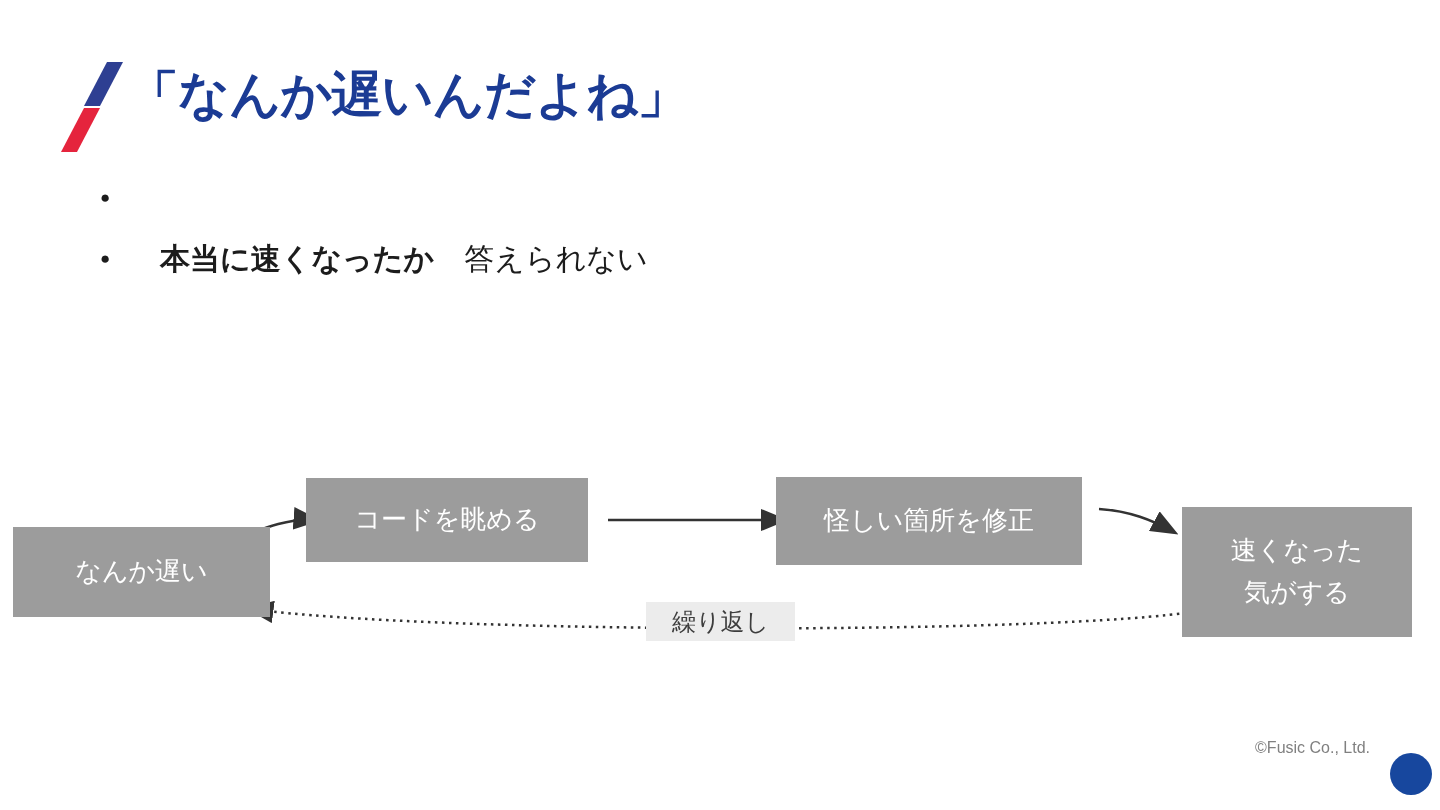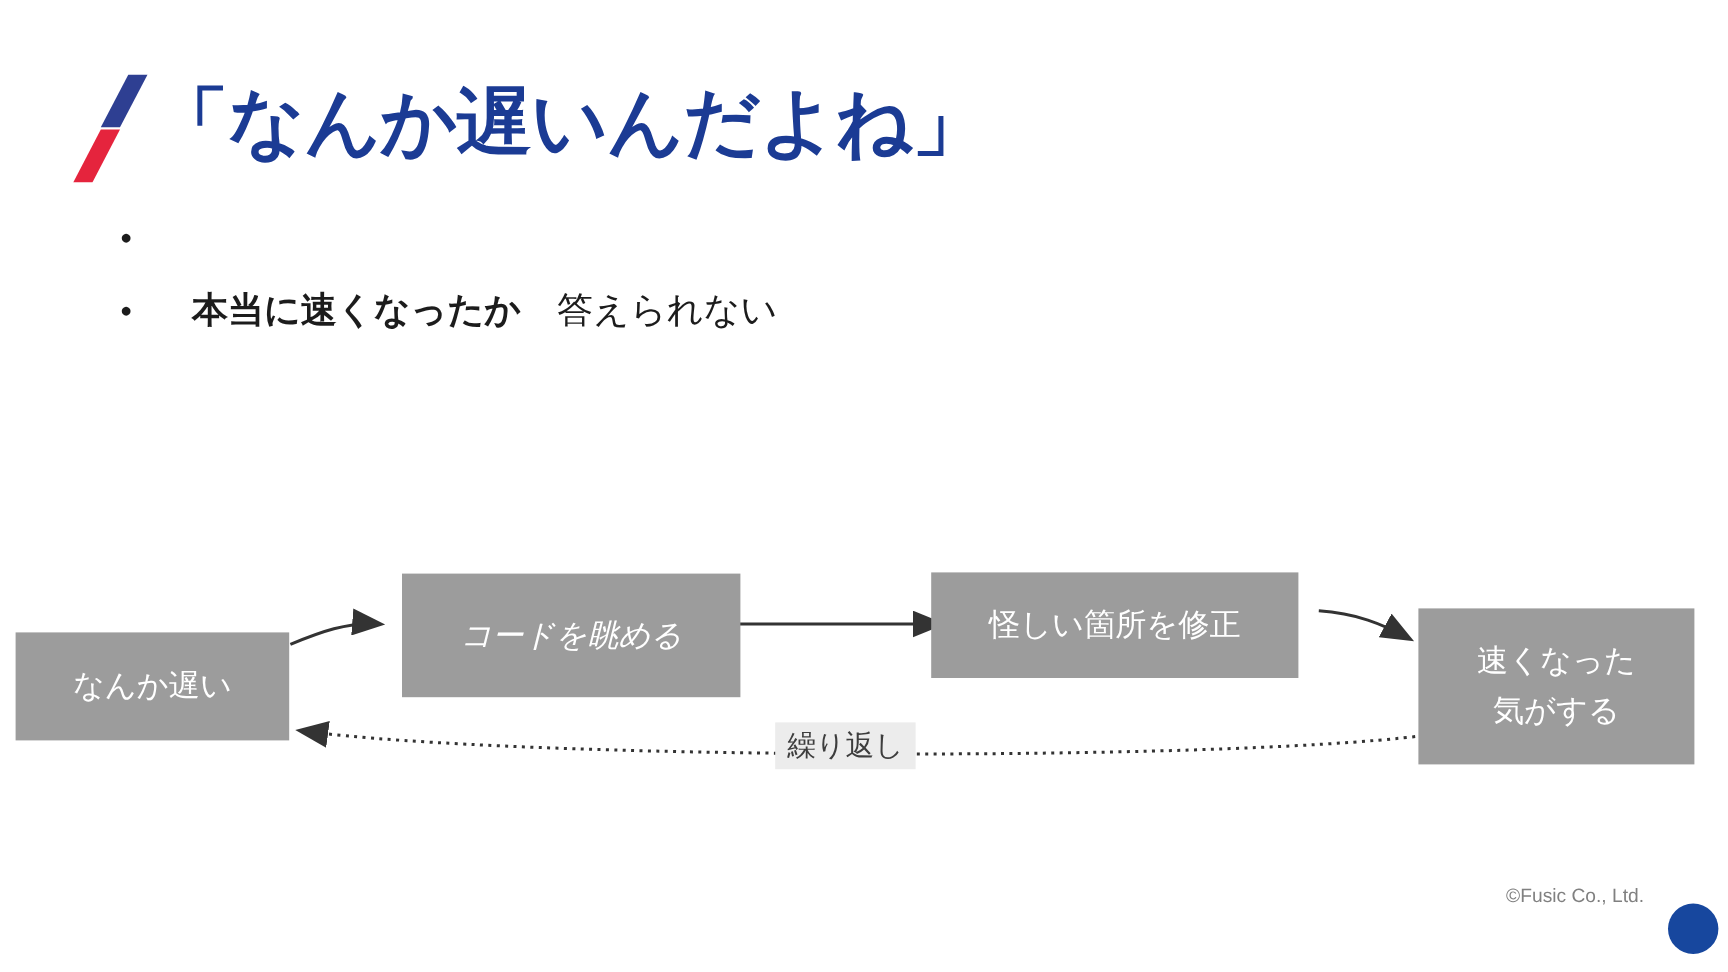--- a/index.html
+++ b/index.html
@@ -36,21 +36,21 @@
     width: 66px;
     height: 90px;
   }
   .logo-slash .upper { fill: var(--slash_blue); }
   .logo-slash .lower { fill: var(--slash_red); }
 
   .slide-title {
     position: absolute;
     left: 128px;
     top: 62px;
-    font-size: 63px;
+    font-size: 51px;
     font-weight: 800;
     letter-spacing: -1px;
     color: var(--title_blue);
     white-space: nowrap;
     line-height: 1.3;
   }
 
   
   .bullet-list {
     position: absolute;
@@ -97,30 +97,30 @@
     background: var(--box_gray);
     color: #ffffff;
     display: flex;
     align-items: center;
     justify-content: center;
     text-align: center;
     font-size: 26px;
     line-height: 1.6;
     white-space: pre-line;
   }
-  .node-1 { left: 13px;   top: 527px; width: 228px; height: 90px;  }
-  .node-2 { left: 335px;  top: 478px; width: 282px; height: 103px; font-style: italic;  }
+  .node-1 { left: 13px;   top: 527px; width: 257px; height: 90px;  }
+  .node-2 { left: 306px;  top: 478px; width: 282px; height: 84px;  }
   .node-3 { left: 776px;  top: 477px; width: 306px; height: 88px;  }
   .node-4 { left: 1182px; top: 507px; width: 230px; height: 130px; }
 
   .loop-label {
     position: absolute;
     left: 646px;
     top: 602px;
-    padding: 4px 10px;
+    padding: 4px 26px;
     background: var(--loop_label_bg);
     color: var(--loop_label_text);
     font-size: 24px;
     line-height: 31px;
     white-space: nowrap;
   }
 
   
   .footer-copyright {
     position: absolute;

